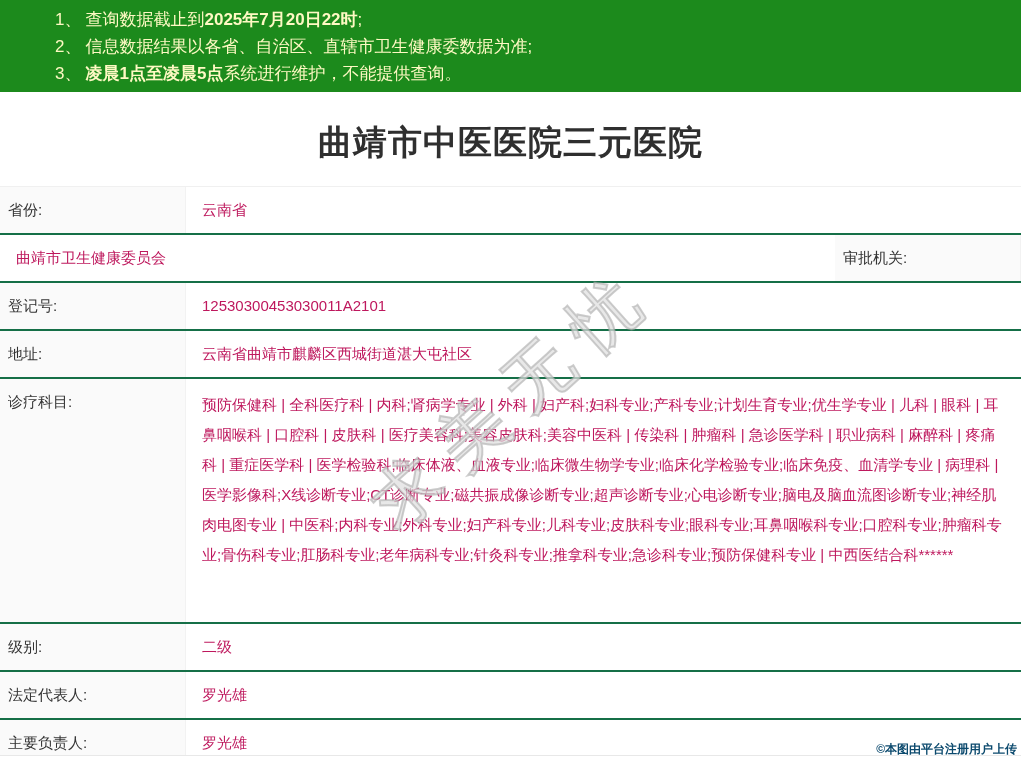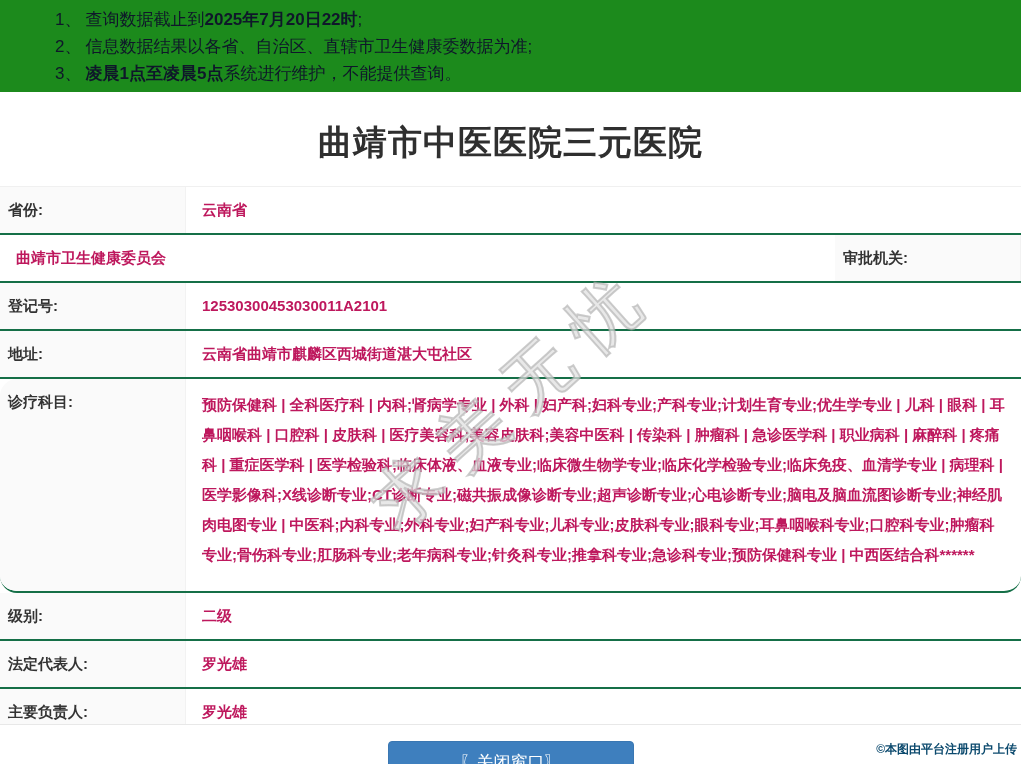--- a/index.html
+++ b/index.html
@@ -2,29 +2,29 @@
 <html><head>
 <meta charset="utf-8">
 <style>
   html,body{margin:0;padding:0;background:#fff;}
   #app{
     position:relative;width:1021px;height:764px;overflow:hidden;background:#fff;
     font-family:"Liberation Sans","DejaVu Sans",sans-serif;color:#333;
   }
   
   .notice{height:92px;box-sizing:border-box;padding-top:6px;background:#1c8a1c;}
-  .notice-item{height:27px;line-height:27px;padding-left:55px;color:#0f172a;font-size:17px;white-space:nowrap;}
+  .notice-item{height:27px;line-height:27px;padding-left:55px;color:#fef9c3;font-size:17px;white-space:nowrap;}
   .notice-item .num{margin-right:4px;}
   .notice-item b{font-weight:bold;}
   
   .page-title{margin:28px 0 21px;font-size:34px;line-height:45px;font-weight:bold;text-align:center;color:#2f2f2f;letter-spacing:1px;}
   
   .info-table{border-top:1px solid #f0f0f0;}
-  .row{display:flex;height:48px;box-sizing:border-box;border-bottom:2px solid #156f47;overflow:hidden;font-weight:bold;}
-  .row.tall{height:214px;border-radius:17px;}
+  .row{display:flex;height:48px;box-sizing:border-box;border-bottom:2px solid #156f47;overflow:hidden;}
+  .row.tall{height:245px;}
   .row.last{height:36px;border-bottom:1px solid #e8e8e8;}
   .cell{box-sizing:border-box;font-size:15px;line-height:20px;}
   .cell.label{width:186px;background:#fafafa;border-right:1px solid #f2f2f2;padding:13px 8px 0 8px;color:#333;}
   .cell.value{flex:1;padding:13px 16px 12px 16px;color:#be185d;}
   .row.tall .cell.value{padding-top:11px;line-height:30px;}
   
   .btn-wrap{margin-top:16px;text-align:center;}
   .close-button{
     display:inline-block;width:246px;height:44px;background:#3e7fbe;border:1px solid #3a77b2;
     border-radius:4px;color:#ffffff;font-size:17px;line-height:40px;text-align:center;cursor:pointer;

